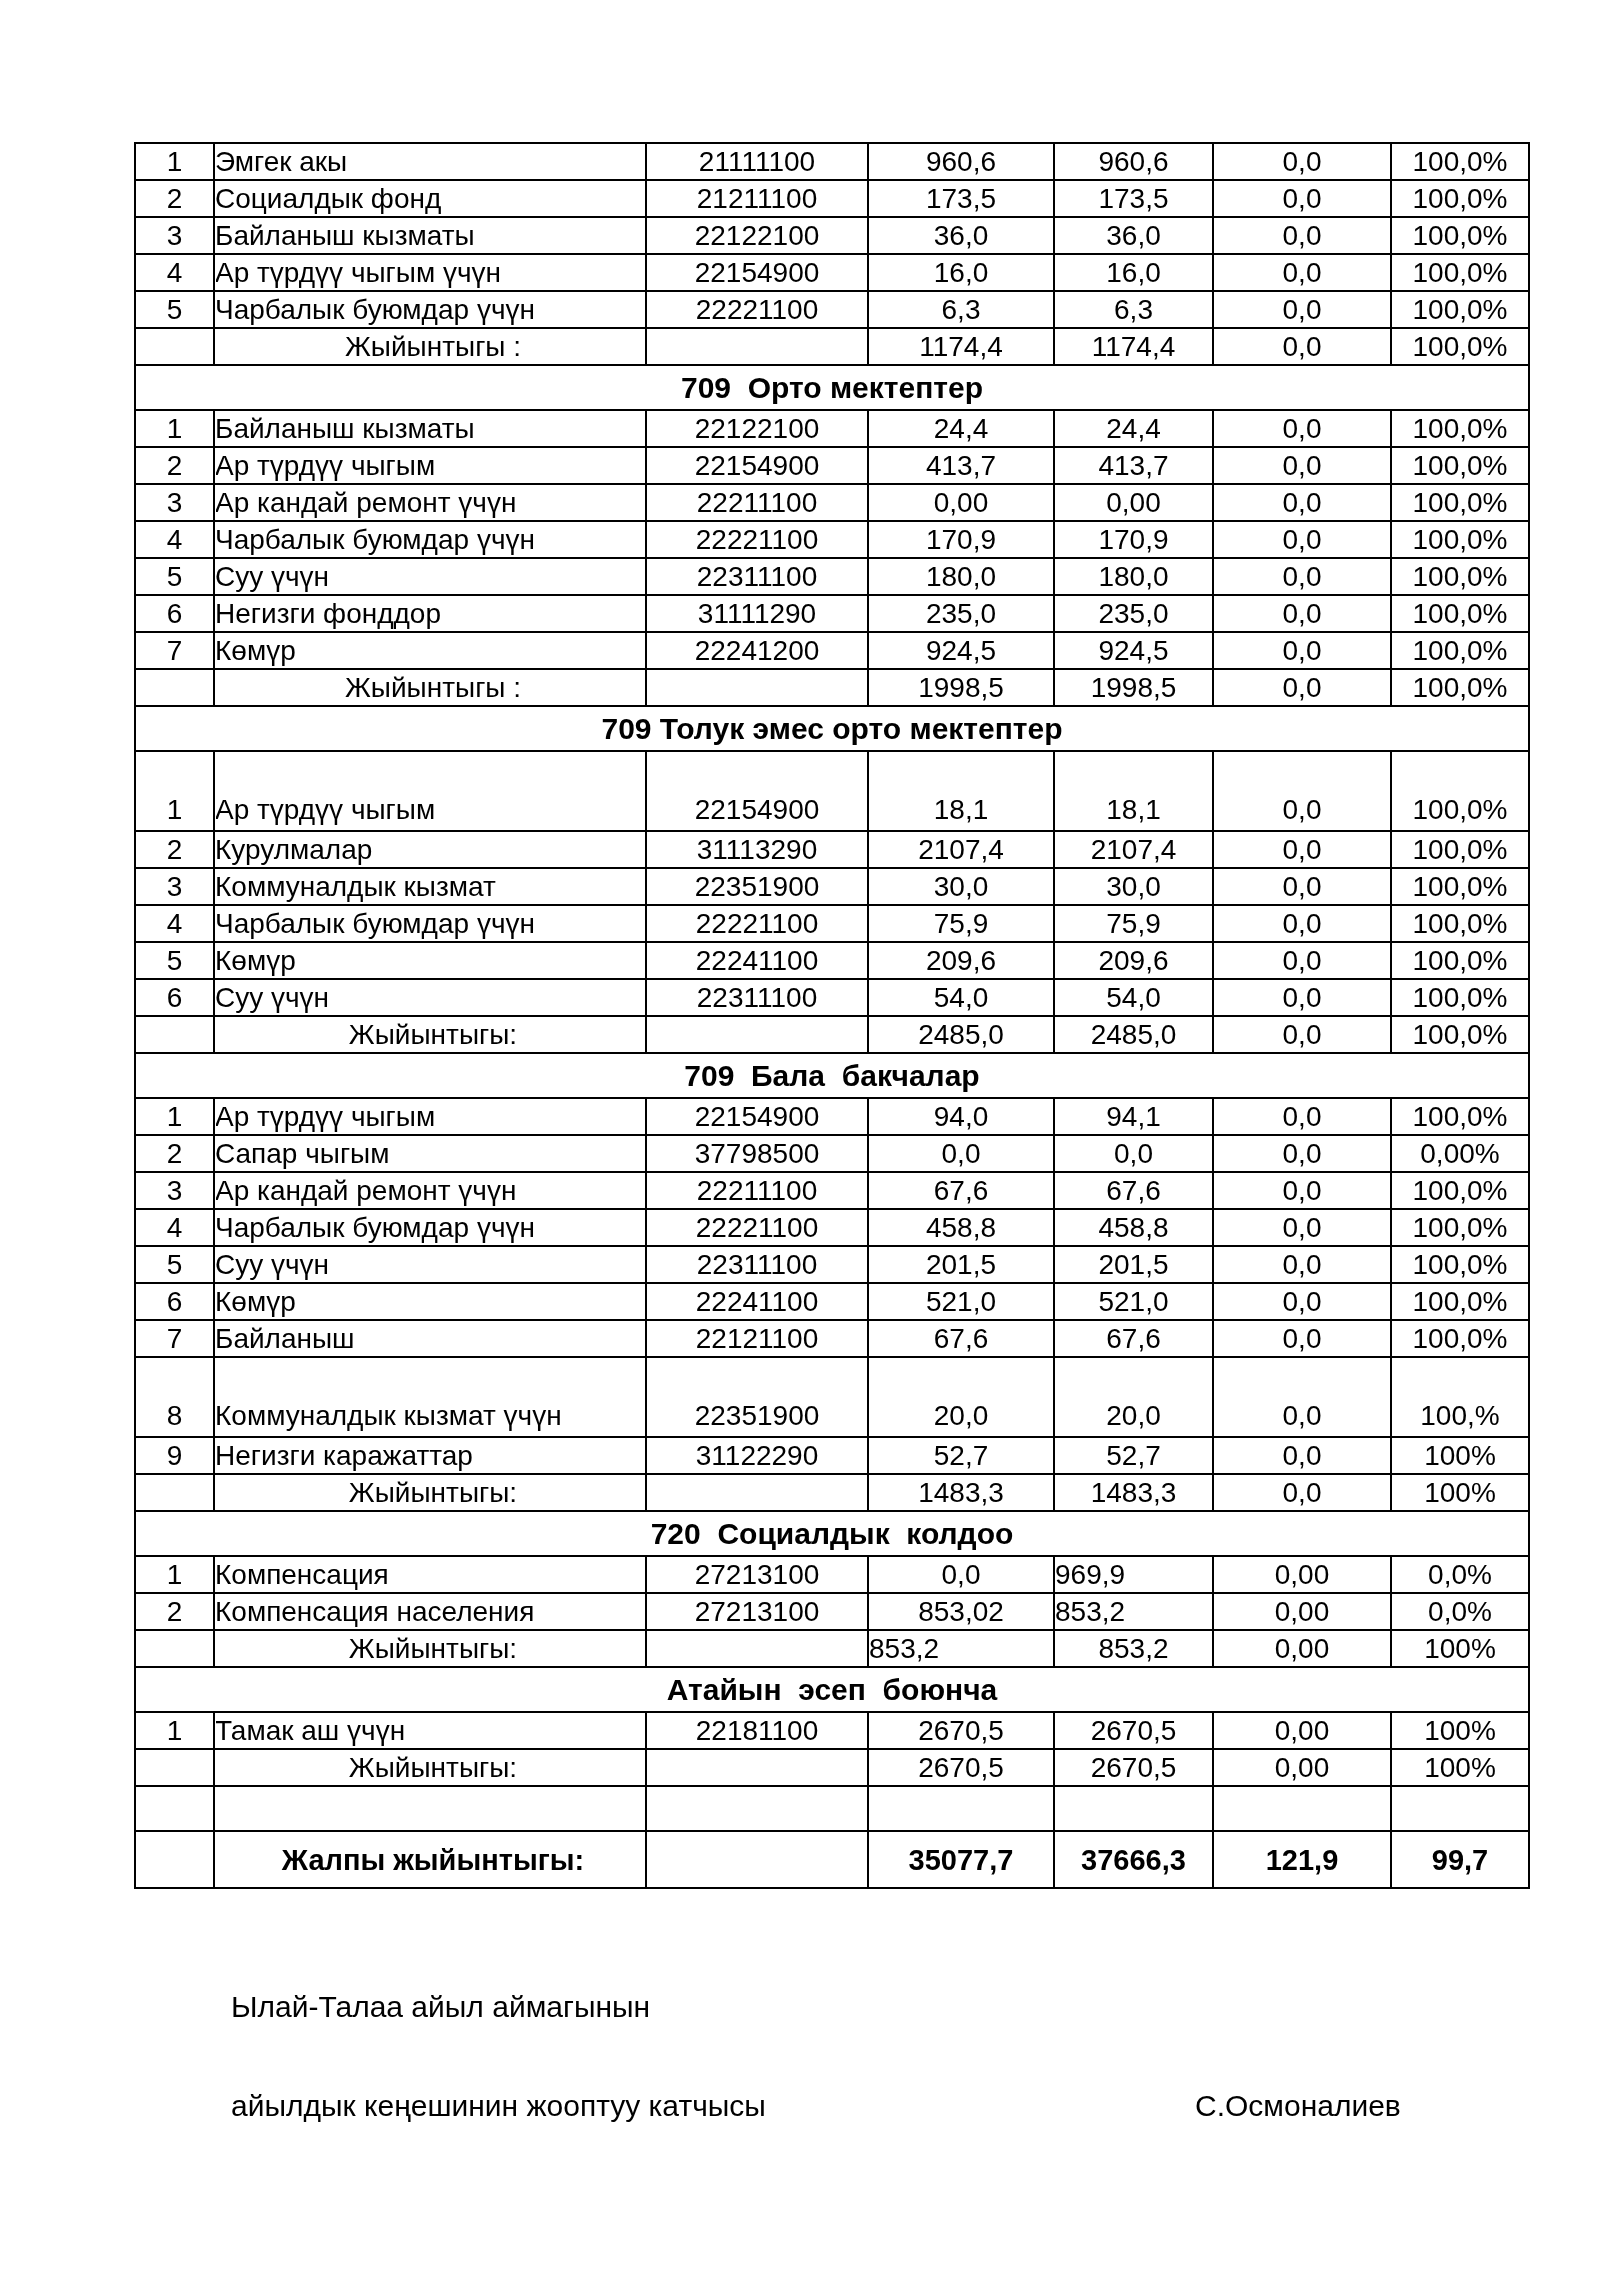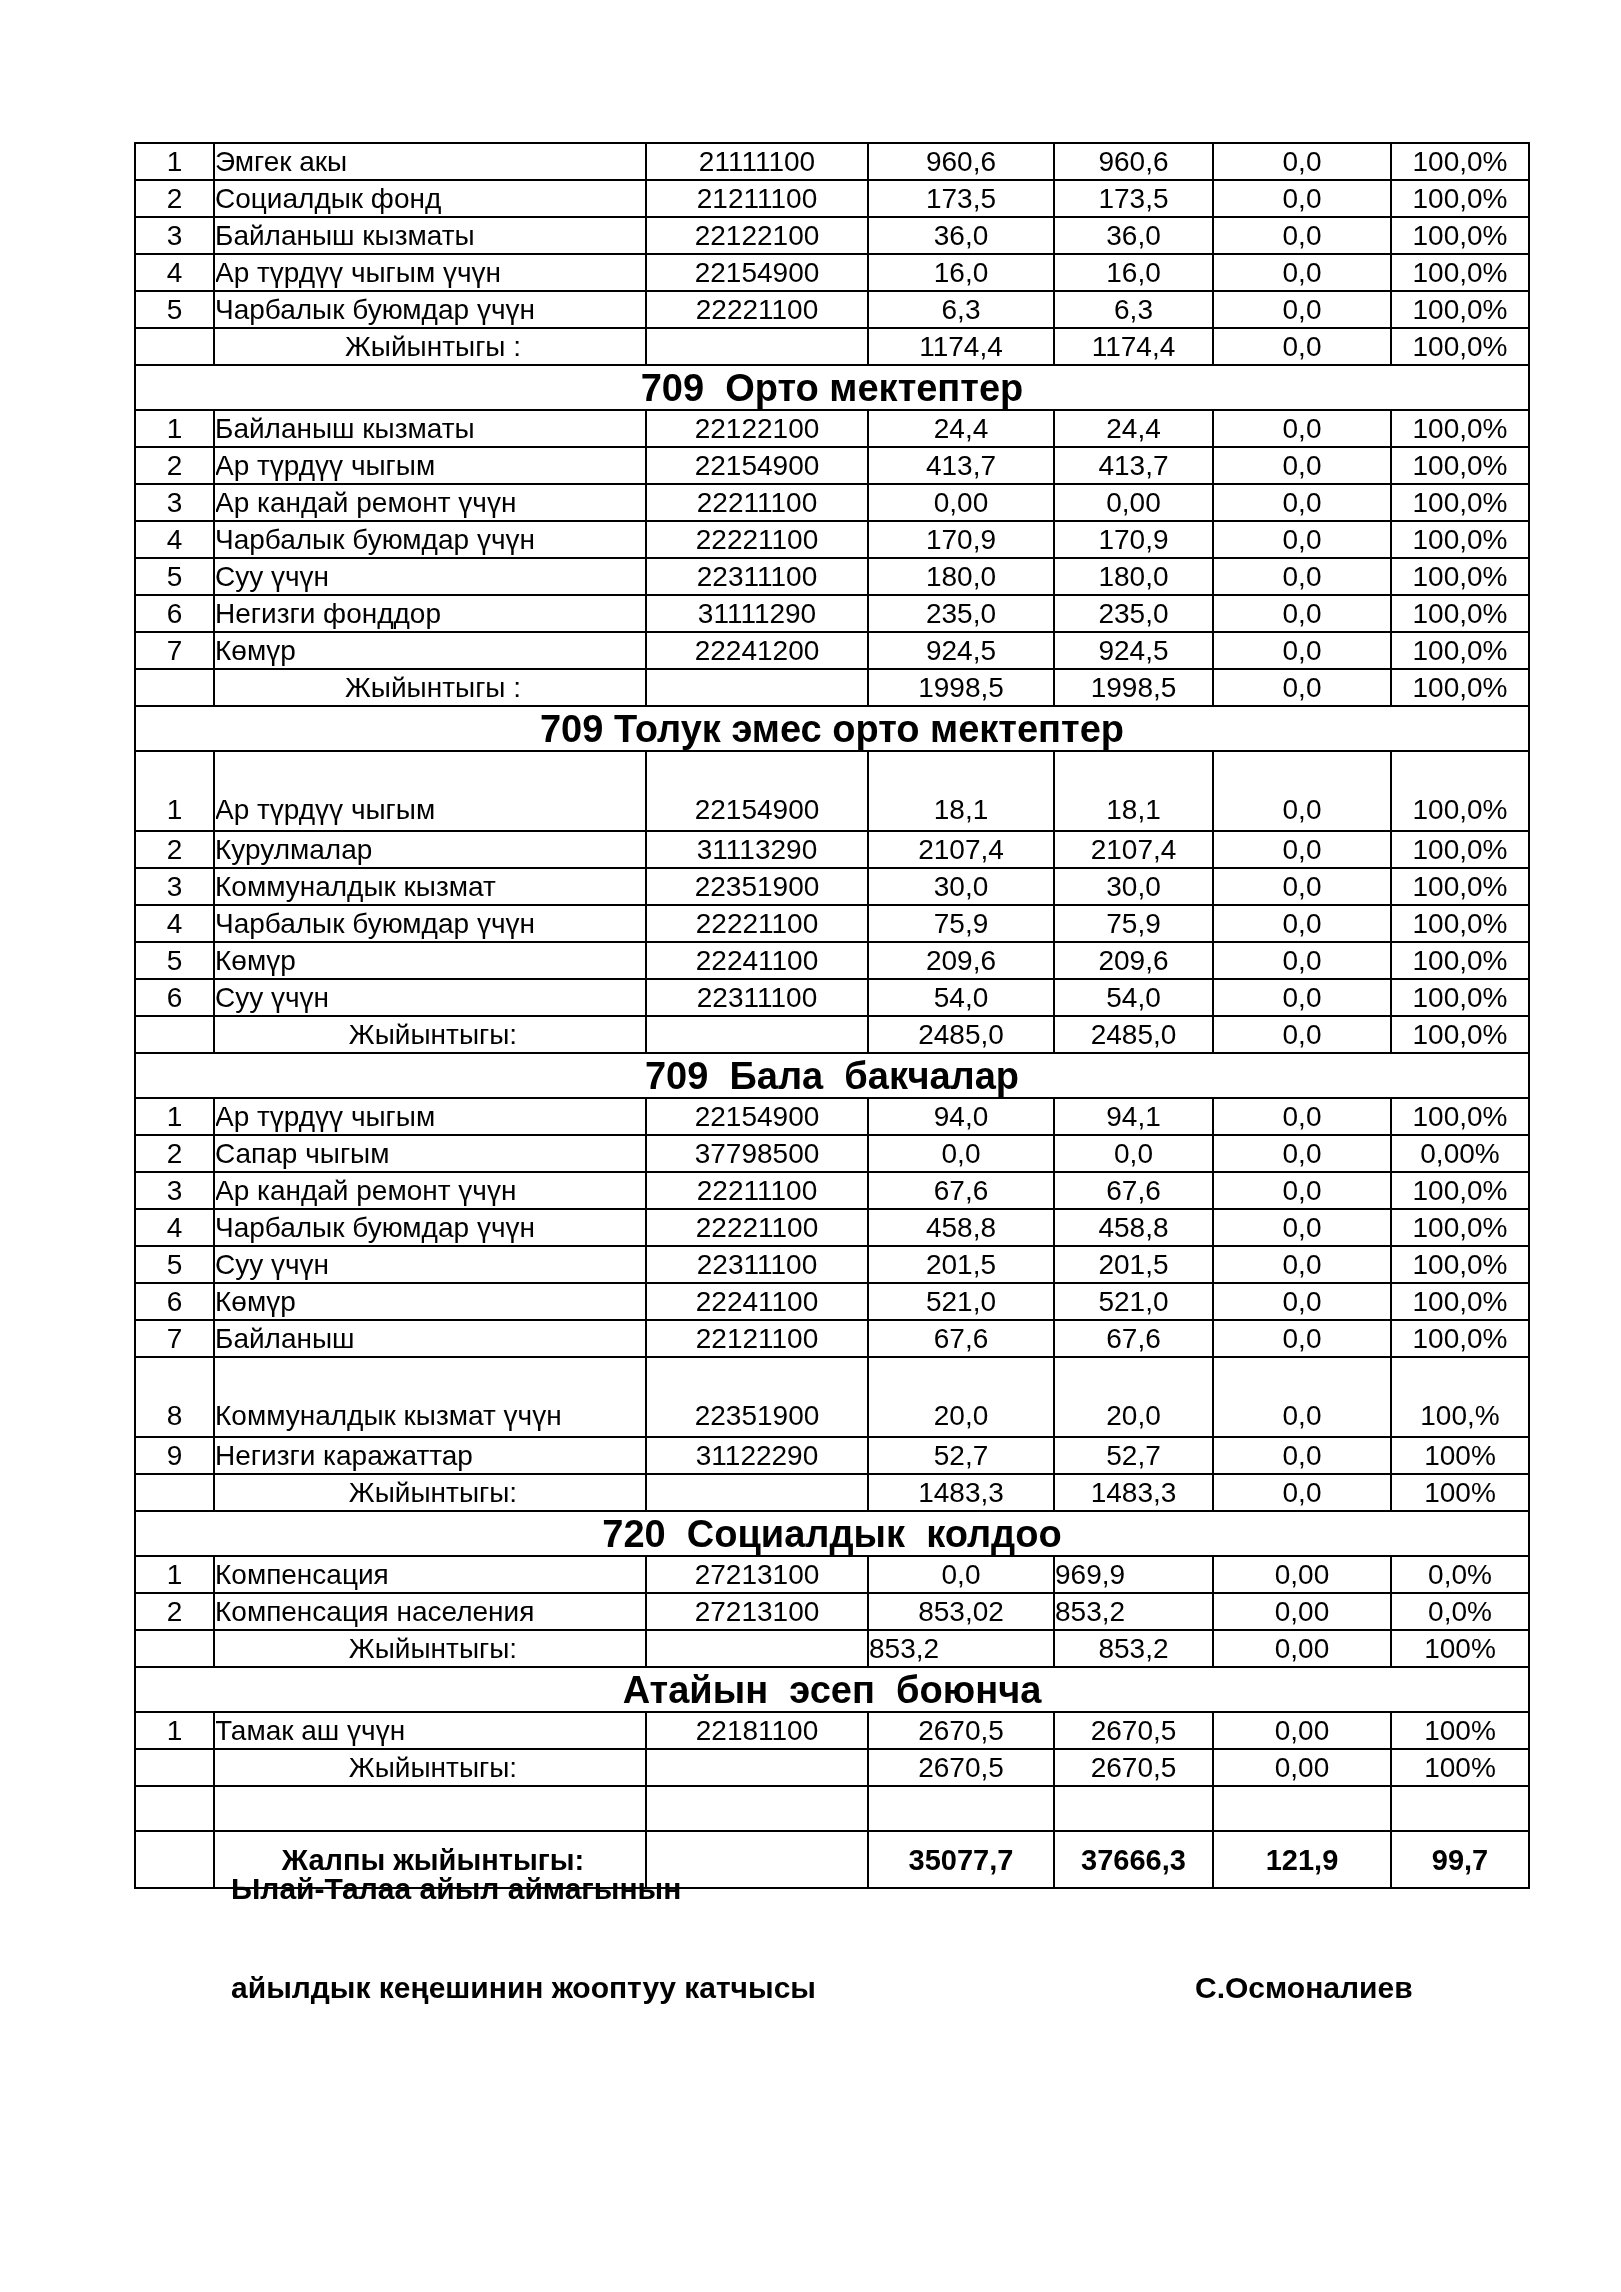--- a/index.html
+++ b/index.html
@@ -27,34 +27,34 @@
     line-height: 34px;
     padding: 0;
     white-space: pre-wrap;
     overflow: hidden;
     vertical-align: middle;
   }
   tr.r  { height: 37px; }
   tr.tall { height: 80px; }
   tr.tall td { vertical-align: bottom; padding-bottom: 2.9px; }
   tr.sec { height: 45px; }
-  tr.sec td { font-weight: bold; text-align: center; font-size: 38px; }
+  tr.sec td { font-weight: bold; text-align: center; font-size: 30px; }
   tr.empty { height: 45px; }
   tr.grand { height: 57px; }
   tr.grand td { font-weight: bold; font-size: 29px; }
   td.c0 { text-align: center; }
   td.c1 { text-align: left; padding-left: 13.7px; padding-right: 5.9px; border-radius: 8px; }
   td.c1.ctr { text-align: center; padding-left: 6px; }
   td.c2, td.c3, td.c4, td.c5, td.c6 { text-align: center; }
   td.al { text-align: left; padding-left: 11.8px; }
   .footer {
     position: absolute;
     left: 231px;
-    top: 1872px;
-    font-weight: bold;
+    top: 1990px;
+    font-weight: normal;
     font-size: 30px;
     color: #000;
   }
   .footer .l1 { margin: 0; }
   .footer .l2 { margin: 65px 0 0 0; display: flex; }
   .footer .l2 .role { width: 964px; }
 </style>
 </head>
 <body>
 

